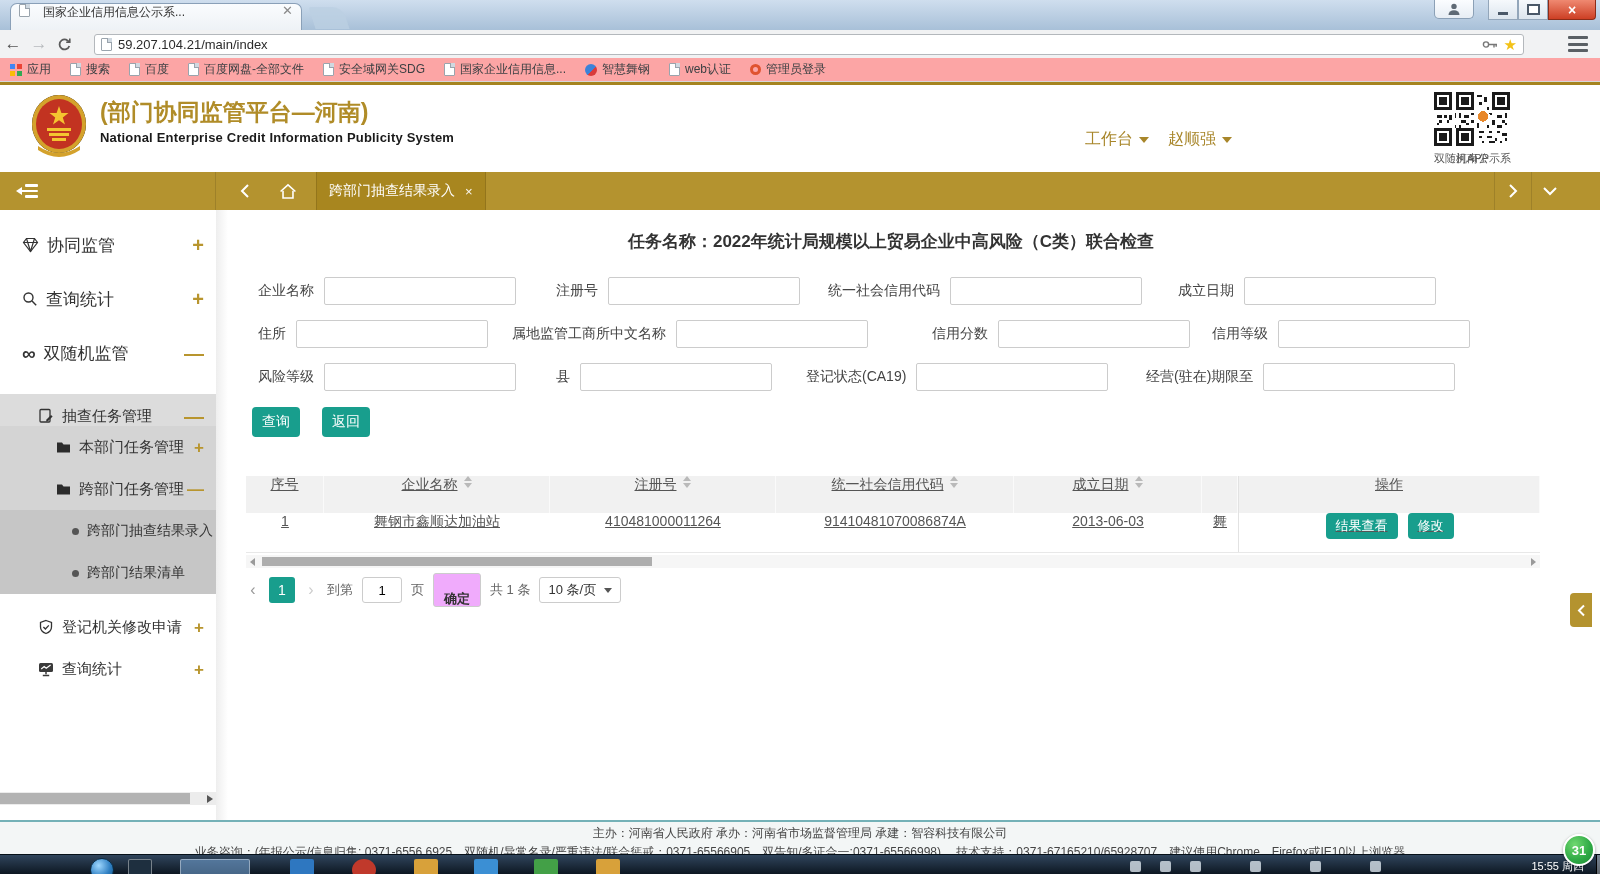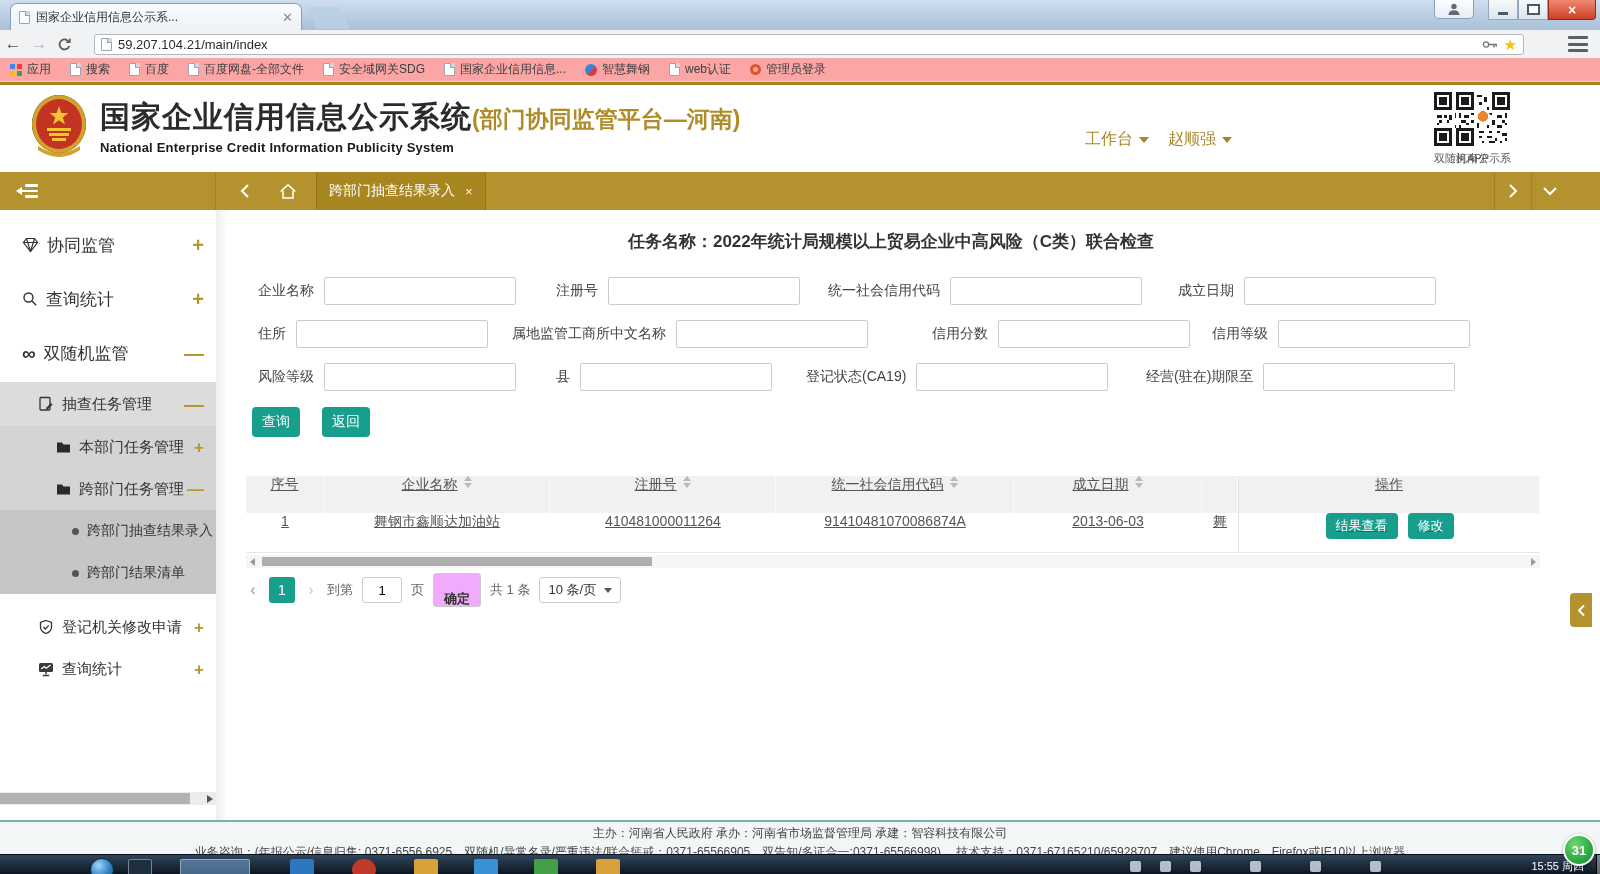--- a/index.html
+++ b/index.html
@@ -6,21 +6,21 @@
   html,body { background:#000; }
   .screen {
     position: relative; width: 1600px; height: 874px; overflow: hidden;
     font-family: "Liberation Sans", sans-serif; background:#fff;
   }
   
   .titlebar { position:absolute; left:0; top:0; width:1600px; height:30px;
     background: linear-gradient(#cfdeee, #a8c0d8); }
   .tab { position:absolute; left:10px; top:3px; width:292px; height:27px;
     background: linear-gradient(#fafcfe,#eef2f6); border:1px solid #8aa0b8; border-bottom:none;
-    border-radius:7px 7px 0 0; display:flex; align-items:center; padding:0 8px; gap:6px; }
+    border-radius:7px 7px 0 0; display:flex; padding:0 8px; gap:13px; }
   .tab-title { font-size:12px; color:#333; white-space:nowrap; overflow:hidden; text-overflow:ellipsis; flex:1; }
   .tab-close { color:#8a8a8a; font-size:13px; line-height:1; cursor:default; }
   .newtab { position:absolute; left:312px; top:7px; width:34px; height:22px;
     background:#bccfe2; border-radius:3px 10px 0 0; transform:skewX(18deg); opacity:.8; }
   .page-ico { width:11px; height:13px; background:#fff; border:1px solid #9aa4ad; border-radius:1px; position:relative; flex:none; }
   .page-ico::after { content:""; position:absolute; right:-1px; top:-1px; width:4px; height:4px;
     background:#cfd8e0; border-left:1px solid #9aa4ad; border-bottom:1px solid #9aa4ad; }
   .winbtns { position:absolute; top:0; right:4px; display:flex; align-items:flex-start; }
   .profile-btn { width:40px; height:19px; margin-right:14px; background:linear-gradient(#fbfdff,#e7edf4);
     border:1px solid #8ba0b6; border-top:none; border-radius:0 0 5px 5px; display:flex; align-items:center; justify-content:center; }
@@ -264,21 +264,20 @@
         <ellipse cx="29" cy="30" rx="23" ry="25" fill="#c23321"></ellipse>
         <polygon points="29,12 31.4,19 38.5,19 32.8,23.4 35,30.5 29,26.2 23,30.5 25.2,23.4 19.5,19 26.6,19" fill="#f4c430"></polygon>
         <rect x="17" y="34" width="24" height="3" fill="#f4c430"></rect>
         <rect x="19" y="39" width="20" height="3" fill="#f4c430"></rect>
         <rect x="22" y="44" width="14" height="3" fill="#f4c430"></rect>
         <path d="M8 52 Q29 66 50 52 L50 56 Q29 70 8 56 Z" fill="#d4a22c"></path>
       </svg>
     </div>
     <div class="site-titles">
       <div class="t-row">
-        <span class="t-cn">国家企业信用信息公示系统</span>
         <span class="t-gold">(部门协同监管平台—河南)</span>
       </div>
       <div class="t-en">National Enterprise Credit Information Publicity System</div>
     </div>
     <div class="hdr-menu" style="left:1085px;">
       <span>工作台</span>
         <span class="caret"></span>
     </div>
     <div class="hdr-menu" style="left:1168px;">
       <span>赵顺强</span>
@@ -440,21 +439,21 @@
           </svg>
         </span>
       <span>查询统计</span>
       <span class="tog">+</span>
     </div>
     <div class="sd-item lvl1" style="top:118px;">
       <span class="sd-ic infin">∞</span>
       <span>双随机监管</span>
       <span class="tog">—</span>
     </div>
-    <div class="sd-item g1" style="top:172px; height:44px; font-size:15px; padding-left:38px;align-items:center;">
+    <div class="sd-item g1" style="top:184px; height:44px; font-size:15px; padding-left:38px;align-items:center;">
       <span class="sd-ic">
           <svg width="16" height="16" viewBox="0 0 16 16">
             <rect x="2" y="1.5" width="10" height="12.5" rx="1" fill="none" stroke="#333" stroke-width="1.3"></rect>
             <path d="M8.5 11.5 l4.5 -4.5 1.6 1.6 -4.5 4.5 -2.1 .5 z" fill="#333"></path>
           </svg>
         </span>
       <span>抽查任务管理</span>
       <span class="tog">—</span>
     </div>
     <div class="sd-item g2" style="top:216px; height:42px; font-size:15px; padding-left:56px;">

